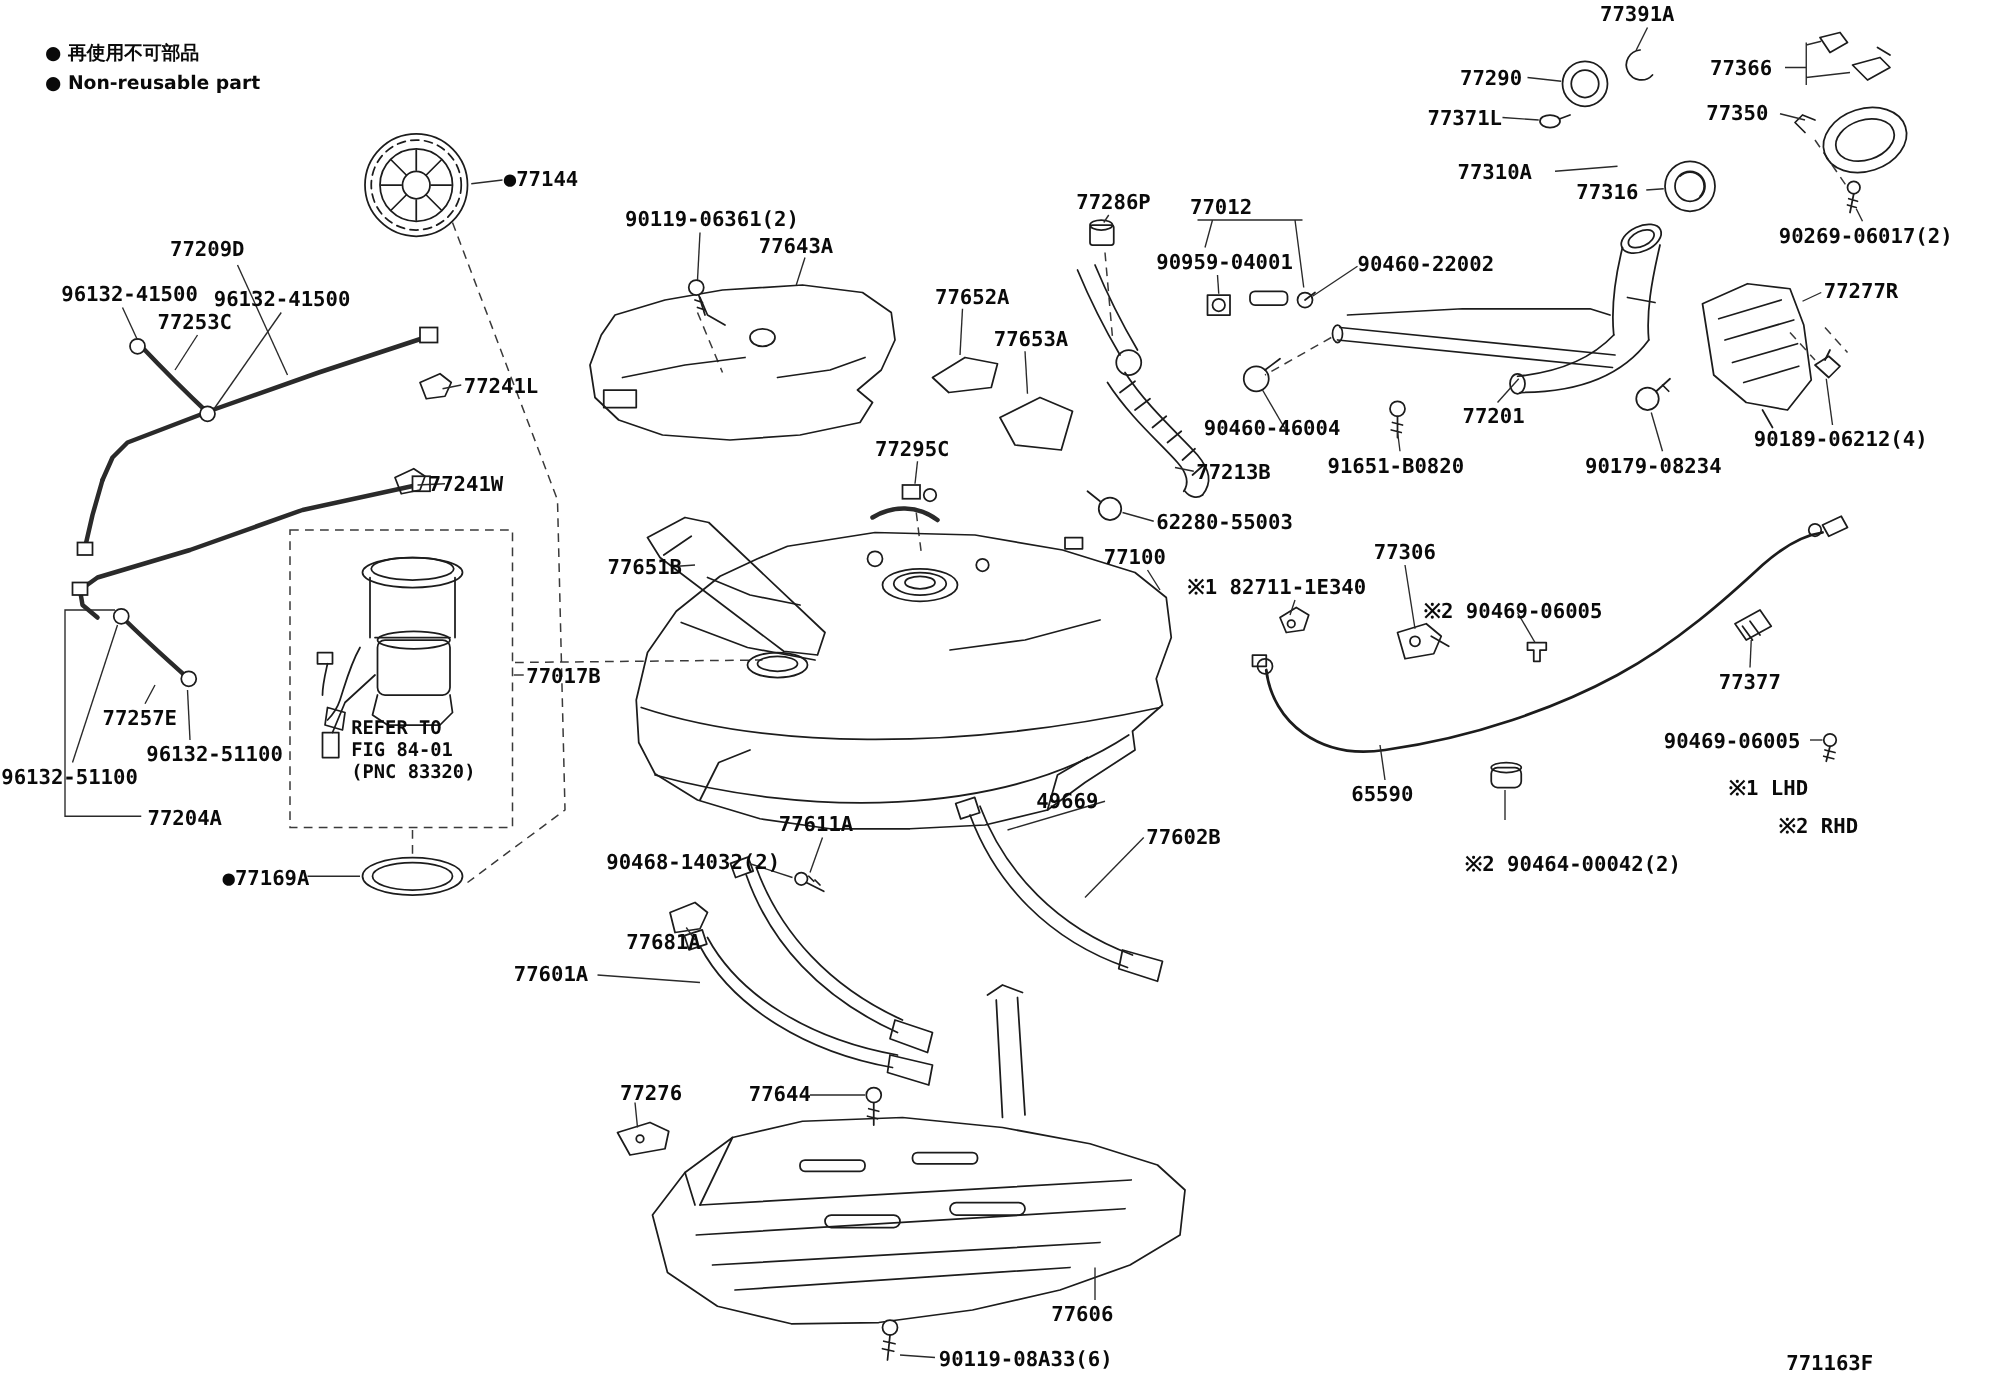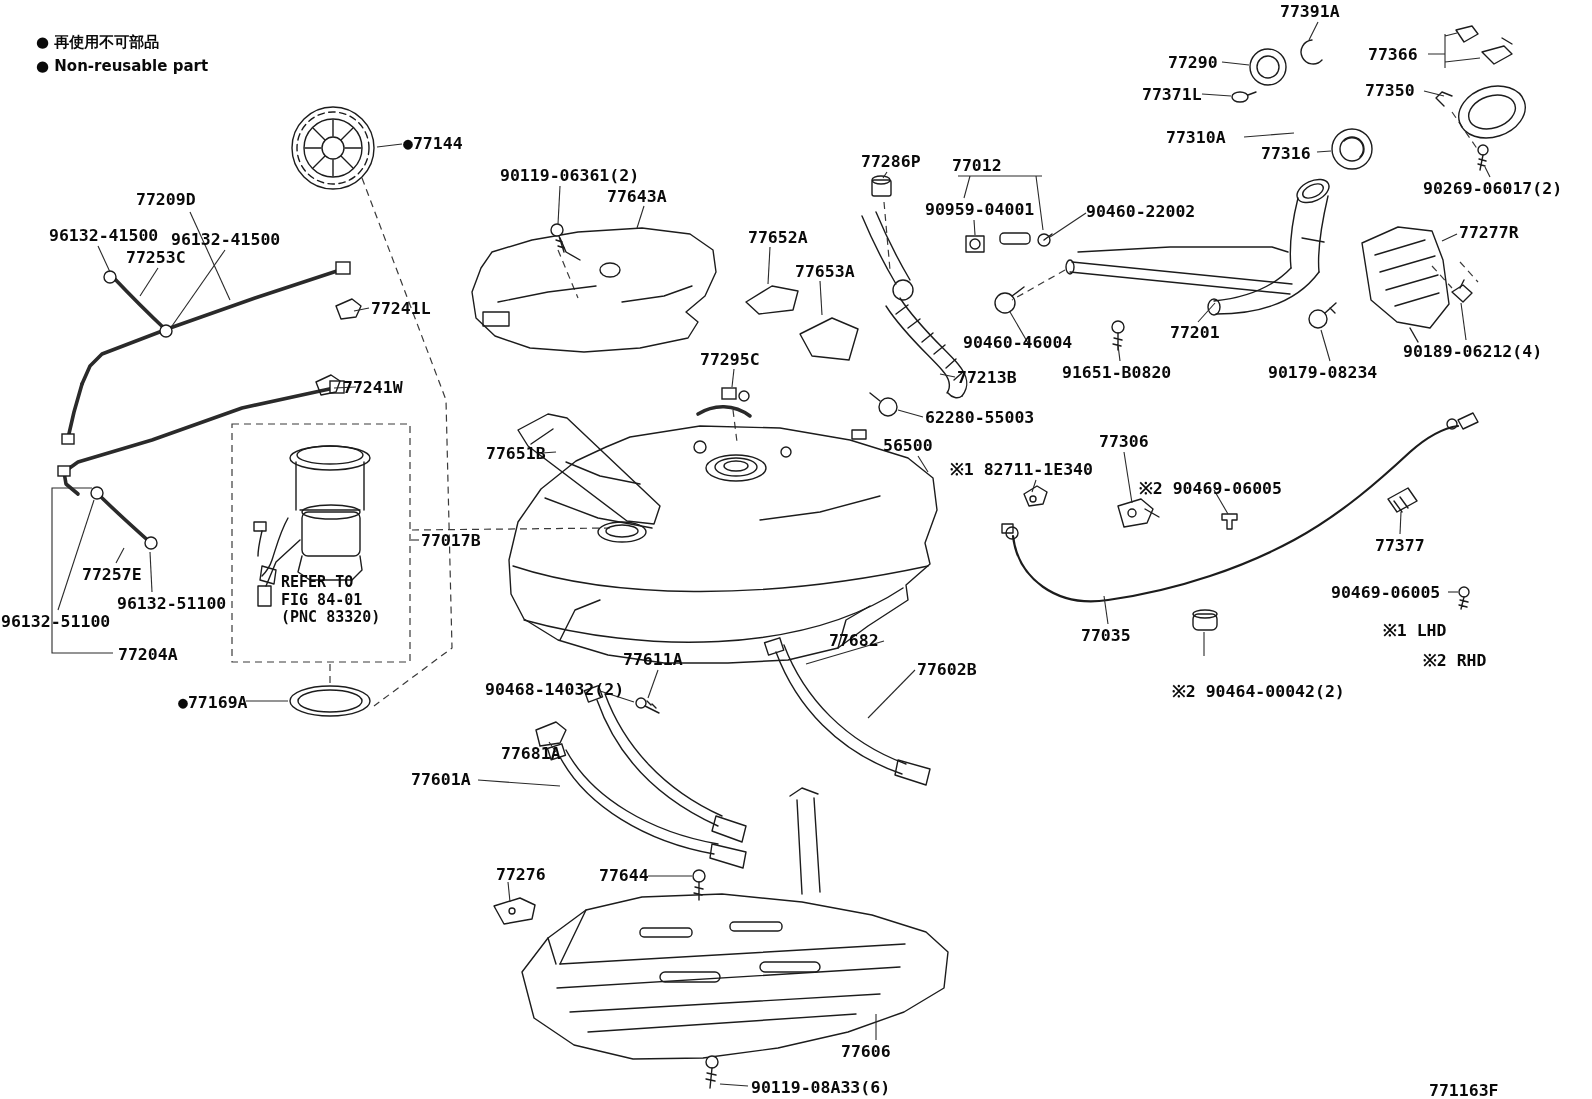--- a/index.html
+++ b/index.html
@@ -360,31 +360,31 @@
       <div class="part-label" style="left: 1261px; top: 144px;">77316</div>
       <div class="part-label" style="left: 1423px; top: 179px;">90269-06017(2)</div>
       <div class="part-label" style="left: 1459px; top: 223px;">77277R</div>
       <div class="part-label" style="left: 1170px; top: 323px;">77201</div>
       <div class="part-label" style="left: 1268px; top: 363px;">90179-08234</div>
       <div class="part-label" style="left: 1403px; top: 342px;">90189-06212(4)</div>
       <div class="part-label" style="left: 1062px; top: 363px;">91651-B0820</div>
       <div class="part-label" style="left: 963px; top: 333px;">90460-46004</div>
       <div class="part-label" style="left: 957px; top: 368px;">77213B</div>
       <div class="part-label" style="left: 925px; top: 408px;">62280-55003</div>
-      <div class="part-label" style="left: 883px; top: 436px;">56500</div>
+      <div class="part-label" style="left: 883px; top: 436px;">77100</div>
       <div class="part-label" style="left: 950px; top: 460px;">※1 82711-1E340</div>
       <div class="part-label" style="left: 1099px; top: 432px;">77306</div>
       <div class="part-label" style="left: 1139px; top: 479px;">※2 90469-06005</div>
       <div class="part-label" style="left: 1375px; top: 536px;">77377</div>
       <div class="part-label" style="left: 1331px; top: 583px;">90469-06005</div>
       <div class="part-label" style="left: 1383px; top: 621px;">※1 LHD</div>
       <div class="part-label" style="left: 1383px; top: 651px; margin-left: 40px;">※2 RHD</div>
-      <div class="part-label" style="left: 1081px; top: 626px;">77035</div>
+      <div class="part-label" style="left: 1081px; top: 626px;">65590</div>
       <div class="part-label" style="left: 1172px; top: 658px; margin-top: 24px;">※2 90464-00042(2)</div>
-      <div class="part-label" style="left: 829px; top: 631px;">77682</div>
+      <div class="part-label" style="left: 829px; top: 631px;">49669</div>
       <div class="part-label" style="left: 917px; top: 660px;">77602B</div>
       <div class="part-label" style="left: 623px; top: 650px;">77611A</div>
       <div class="part-label" style="left: 485px; top: 680px;">90468-14032(2)</div>
       <div class="part-label" style="left: 501px; top: 744px;">77681A</div>
       <div class="part-label" style="left: 411px; top: 770px;">77601A</div>
       <div class="part-label" style="left: 496px; top: 865px;">77276</div>
       <div class="part-label" style="left: 599px; top: 866px;">77644</div>
       <div class="part-label" style="left: 841px; top: 1042px;">77606</div>
       <div class="part-label" style="left: 751px; top: 1078px;">90119-08A33(6)</div>
     </div>

